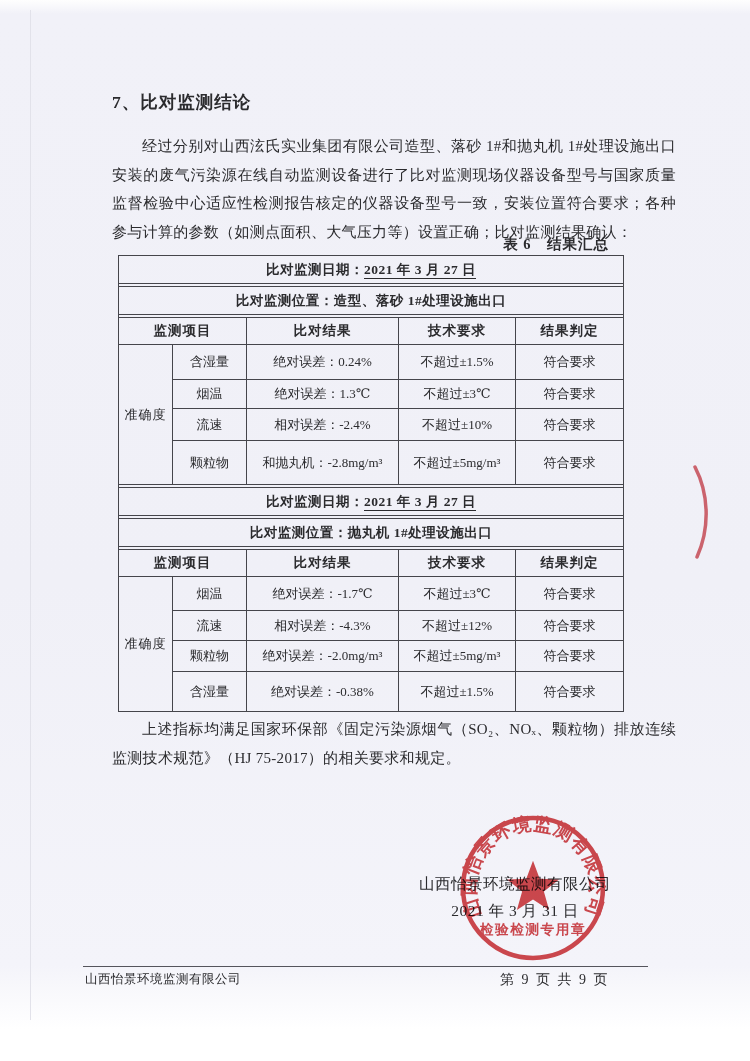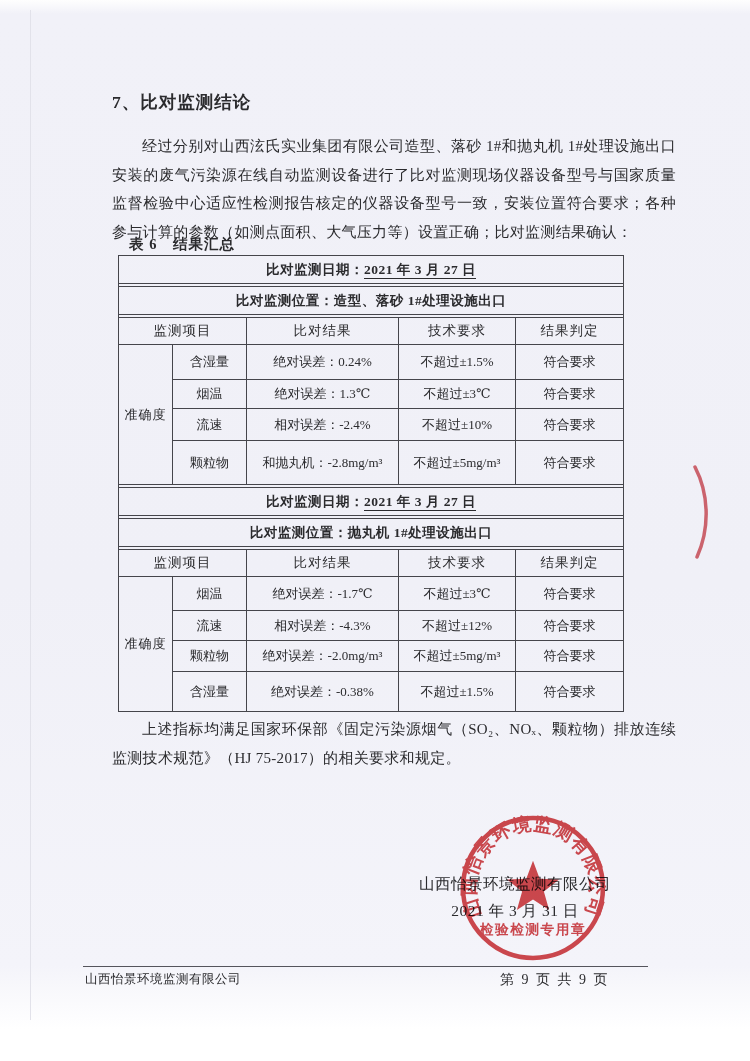--- a/index.html
+++ b/index.html
@@ -21,37 +21,37 @@
   }
   .para{
     position:absolute;left:100px;width:564px;
     font-size:15px;line-height:28.7px;
     text-align:justify;text-indent:2em;letter-spacing:0.3px;
     margin:12px;
   }
   .intro{top:120px;}
   .conclusion{top:703px;}
   .table-caption{
-    position:absolute;left:129px;top:235px;width:505px;
-    text-align:left;font-size:14.5px;font-weight:bold;letter-spacing:1px;
+    position:absolute;left:104px;top:235px;width:505px;
+    text-align:right;font-size:14.5px;font-weight:bold;letter-spacing:1px;
   }
   table.cmp{
     position:absolute;left:118px;top:255px;
     border-collapse:collapse;table-layout:fixed;width:505px;
     font-size:13px;
     border-radius:8px;
   }
   table.cmp td{
     border:1px solid #45454b;
     text-align:center;vertical-align:middle;
     padding:1px 2px;overflow:hidden;
   }
   tr.banner td{height:25px;font-weight:bold;font-size:13.5px;letter-spacing:0.5px;}
   tr.spacer td{height:2px;padding:0;line-height:0;}
-  tr.head td{height:24px;font-weight:normal;font-size:13.5px;letter-spacing:1px;}
+  tr.head td{height:24px;font-weight:bold;font-size:13.5px;letter-spacing:1px;}
   td.group{letter-spacing:1px;}
   tr.r-h34 td{height:32px;} tr.r-h27 td{height:26px;} tr.r-h30 td{height:29px;}
   tr.r-h42 td{height:41px;} tr.r-h32 td{height:31px;} tr.r-h28 td{height:27px;}
   tr.r-h29 td{height:28px;} tr.r-h38 td{height:37px;}
   .u{border-bottom:1px solid #2b2b2e;padding-bottom:1px;}
   .sig{
     position:absolute;left:415px;top:870px;width:200px;
     text-align:center;font-size:15.5px;line-height:27px;letter-spacing:0.5px;
   }
   .seal{

